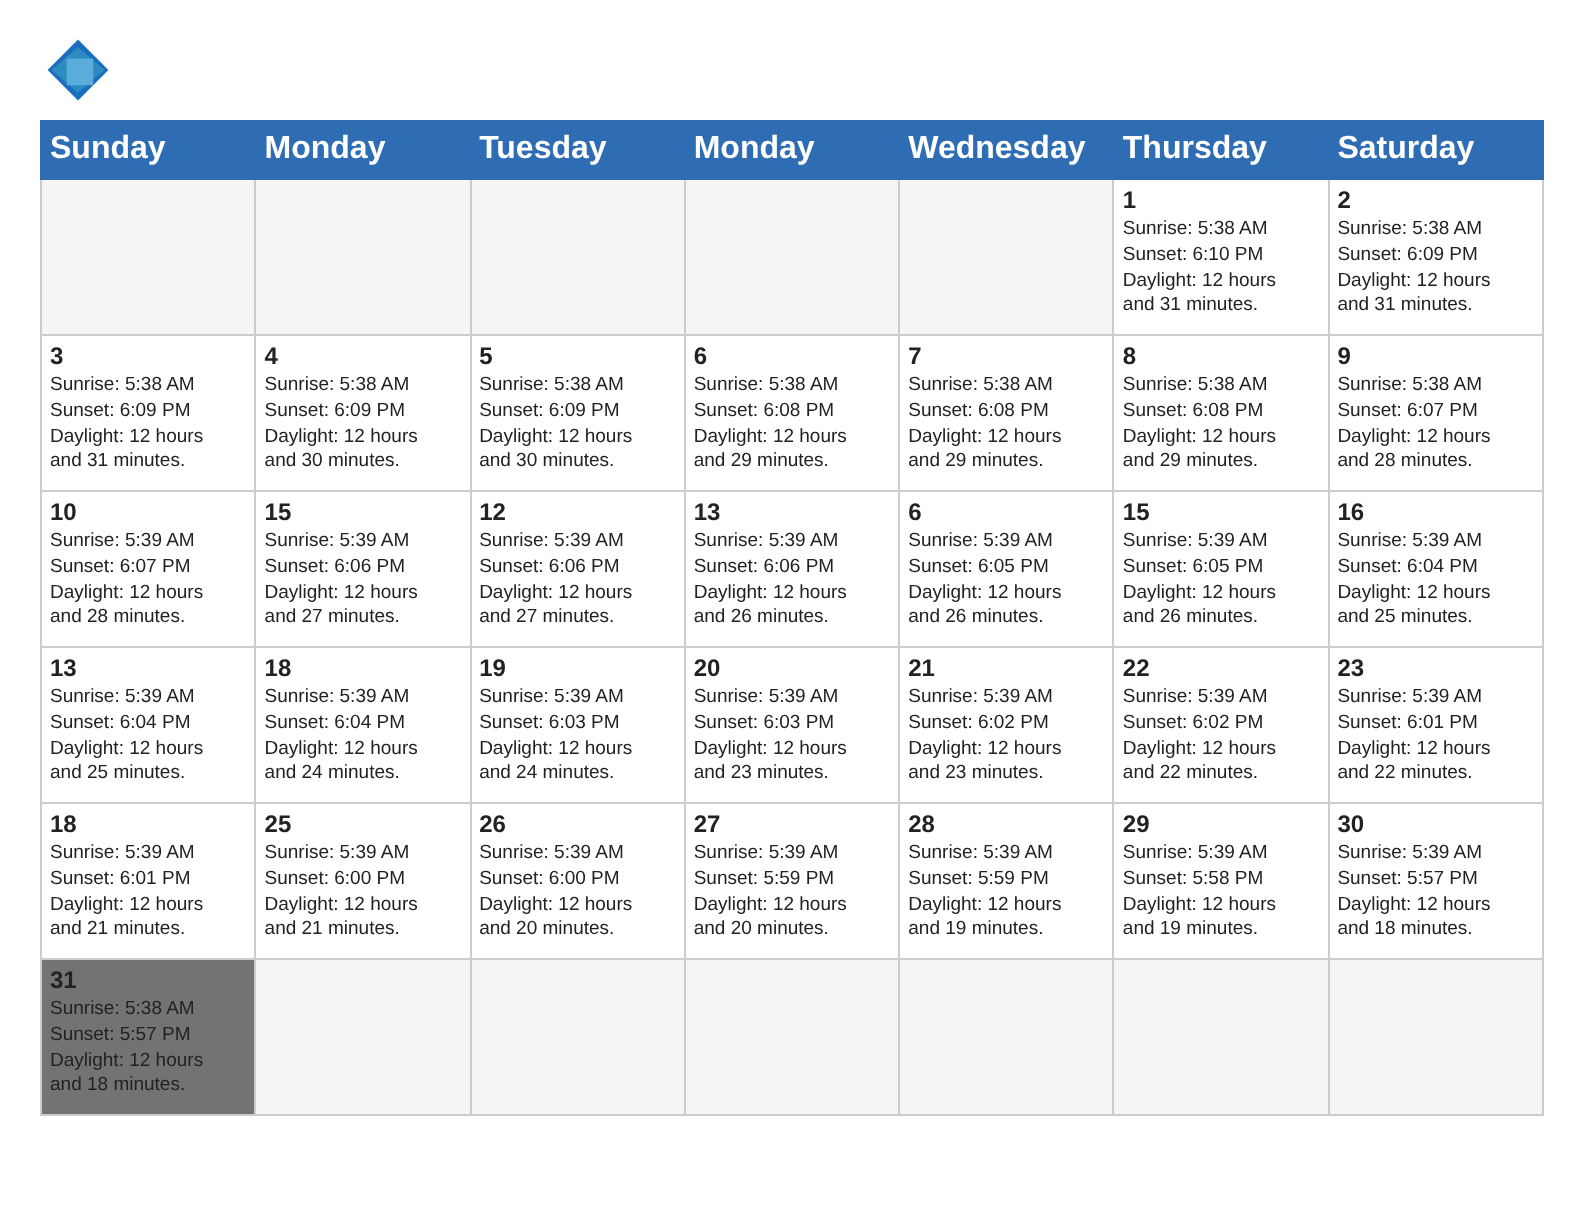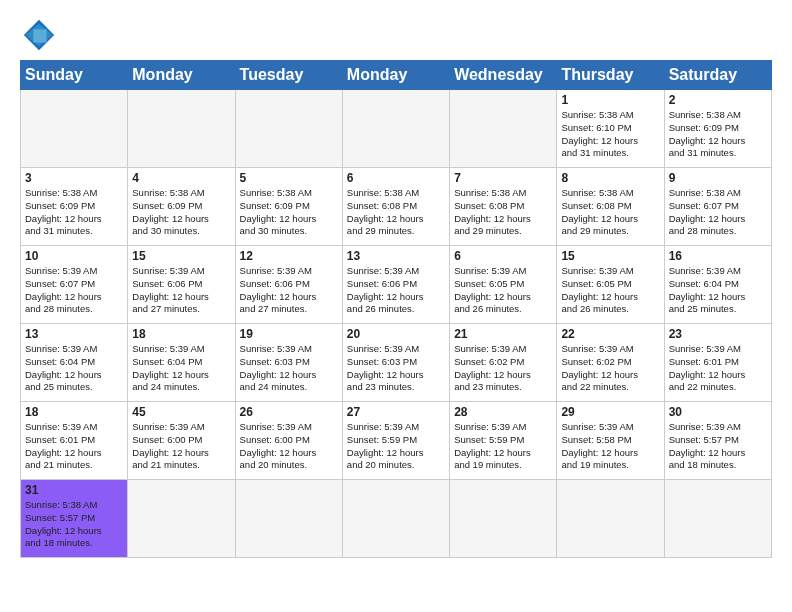--- a/index.html
+++ b/index.html
@@ -64,21 +64,21 @@
     tbody td {
       border: 1px solid #ccc;
       vertical-align: top;
       padding: 3px 4px;
       font-size: 10px;
       color: #222;
       height: 78px;
       background: #fff;
     }
     tbody tr:last-child td {
-      background: #8b5cf6;
+      background: #737373;
     }
     .day-num {
       font-weight: bold;
       font-size: 12px;
       display: block;
       margin-bottom: 2px;
     }
     .day-info {
       font-size: 9.5px;
       line-height: 1.35;
@@ -297,21 +297,21 @@
       </tr>
       <tr>
         <td>
           <span class="day-num">18</span>
           <div class="day-info" style="white-space: pre-line;">Sunrise: 5:39 AM
 Sunset: 6:01 PM
 Daylight: 12 hours
 and 21 minutes.</div>
         </td>
         <td>
-          <span class="day-num">45</span>
+          <span class="day-num">25</span>
           <div class="day-info" style="white-space: pre-line;">Sunrise: 5:39 AM
 Sunset: 6:00 PM
 Daylight: 12 hours
 and 21 minutes.</div>
         </td>
         <td>
           <span class="day-num">26</span>
           <div class="day-info" style="white-space: pre-line;">Sunrise: 5:39 AM
 Sunset: 6:00 PM
 Daylight: 12 hours

